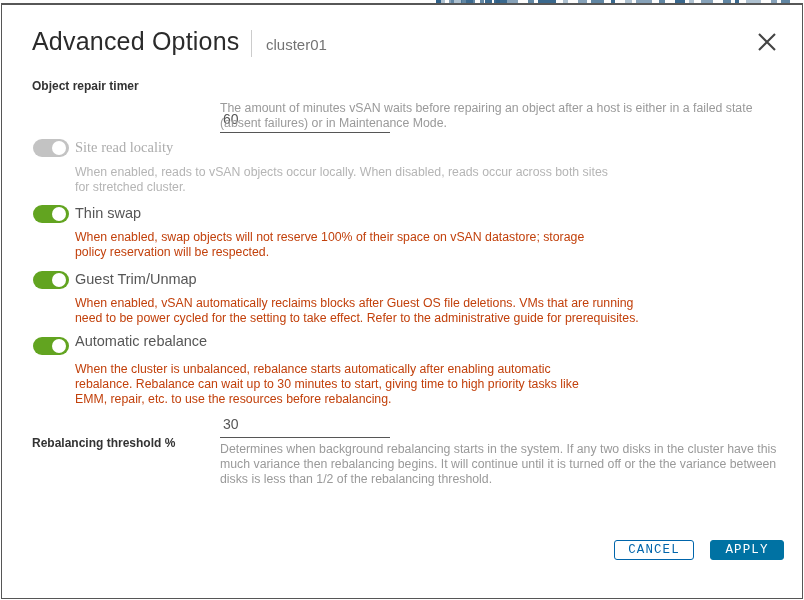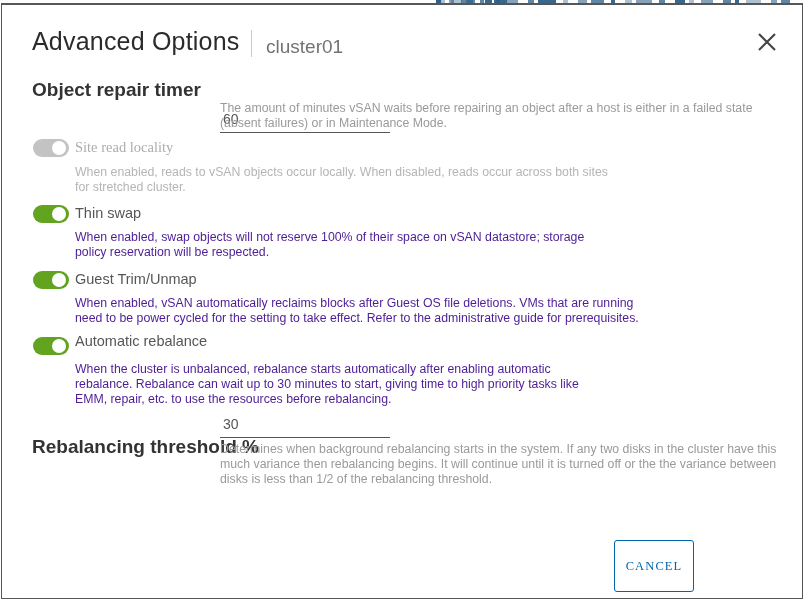--- a/index.html
+++ b/index.html
@@ -52,21 +52,21 @@
   }
   #title-divider {
     position: absolute;
     left: 249px; top: 25px;
     width: 1px; height: 27px;
     background: #cccccc;
   }
   #dialog-subtitle {
     position: absolute;
     left: 264px; top: 31px;
-    font-size: 19px;
+    font-size: 15px;
     color: #737373;
     white-space: nowrap;
   }
   #close-button {
     position: absolute;
     right: 22px; top: 24px;
     width: 26px; height: 26px;
     cursor: pointer;
     background: none; border: none; padding: 0;
   }
@@ -77,21 +77,21 @@
     position: absolute;
     left: 0; top: 60px; right: 0;
     height: 460px;
   }
 
   
   .field-row { position: relative; }
   .field-label {
     position: absolute;
     left: 30px;
-    font-size: 19px;
+    font-size: 12px;
     font-weight: bold;
     color: #333333;
     white-space: nowrap;
   }
   .field-input {
     position: absolute;
     left: 218px;
     width: 170px;
     height: 24px;
     border: none;
@@ -139,35 +139,35 @@
     color: #565656;
     white-space: nowrap;
   }
   .toggle-label.disabled { color: #adadad; font-family: Liberation Serif, serif; }
   .toggle-help {
     position: absolute;
     left: 73px;
     width: 600px;
     font-size: 12.3px;
     line-height: 15px;
-    color: #4c1d95;
+    color: #c2410c;
   }
   .toggle-help.disabled { color: #b5b5b5; }
 
   
   #modal-footer {
     position: absolute;
     left: 0; right: 0; bottom: 0;
     height: 78px;
   }
   .btn {
     position: absolute;
     top: 20px;
-    height: 52px;
-    font-family: Liberation Serif, serif;
+    height: 20px;
+    font-family: Liberation Mono, monospace;
     font-size: 12.5px;
     letter-spacing: 1.1px;
     cursor: pointer;
     border-radius: 3px;
   }
   #cancel-button {
     right: 108px;
     width: 80px;
     background: #ffffff;
     border: 1px solid #0065ab;
@@ -271,15 +271,16 @@
     <div class="field-row">
       <div class="field-label" style="top:355px;margin-top:16px;">Rebalancing threshold %</div>
       <input class="field-input" style="top: 349px;" type="text" value="30">
       <div class="helper-text" style="top:377px; width:560px;">Determines when background rebalancing starts in the system. If any two disks in the cluster have this much variance then rebalancing begins. It will continue until it is turned off or the the variance between disks is less than 1/2 of the rebalancing threshold.</div>
     </div>
 
   </div>
 
   <div id="modal-footer">
     <button class="btn" id="cancel-button">CANCEL</button>
+    <button class="btn" id="apply-button">APPLY</button>
   </div>
 
 </div>
 
 </body></html>

